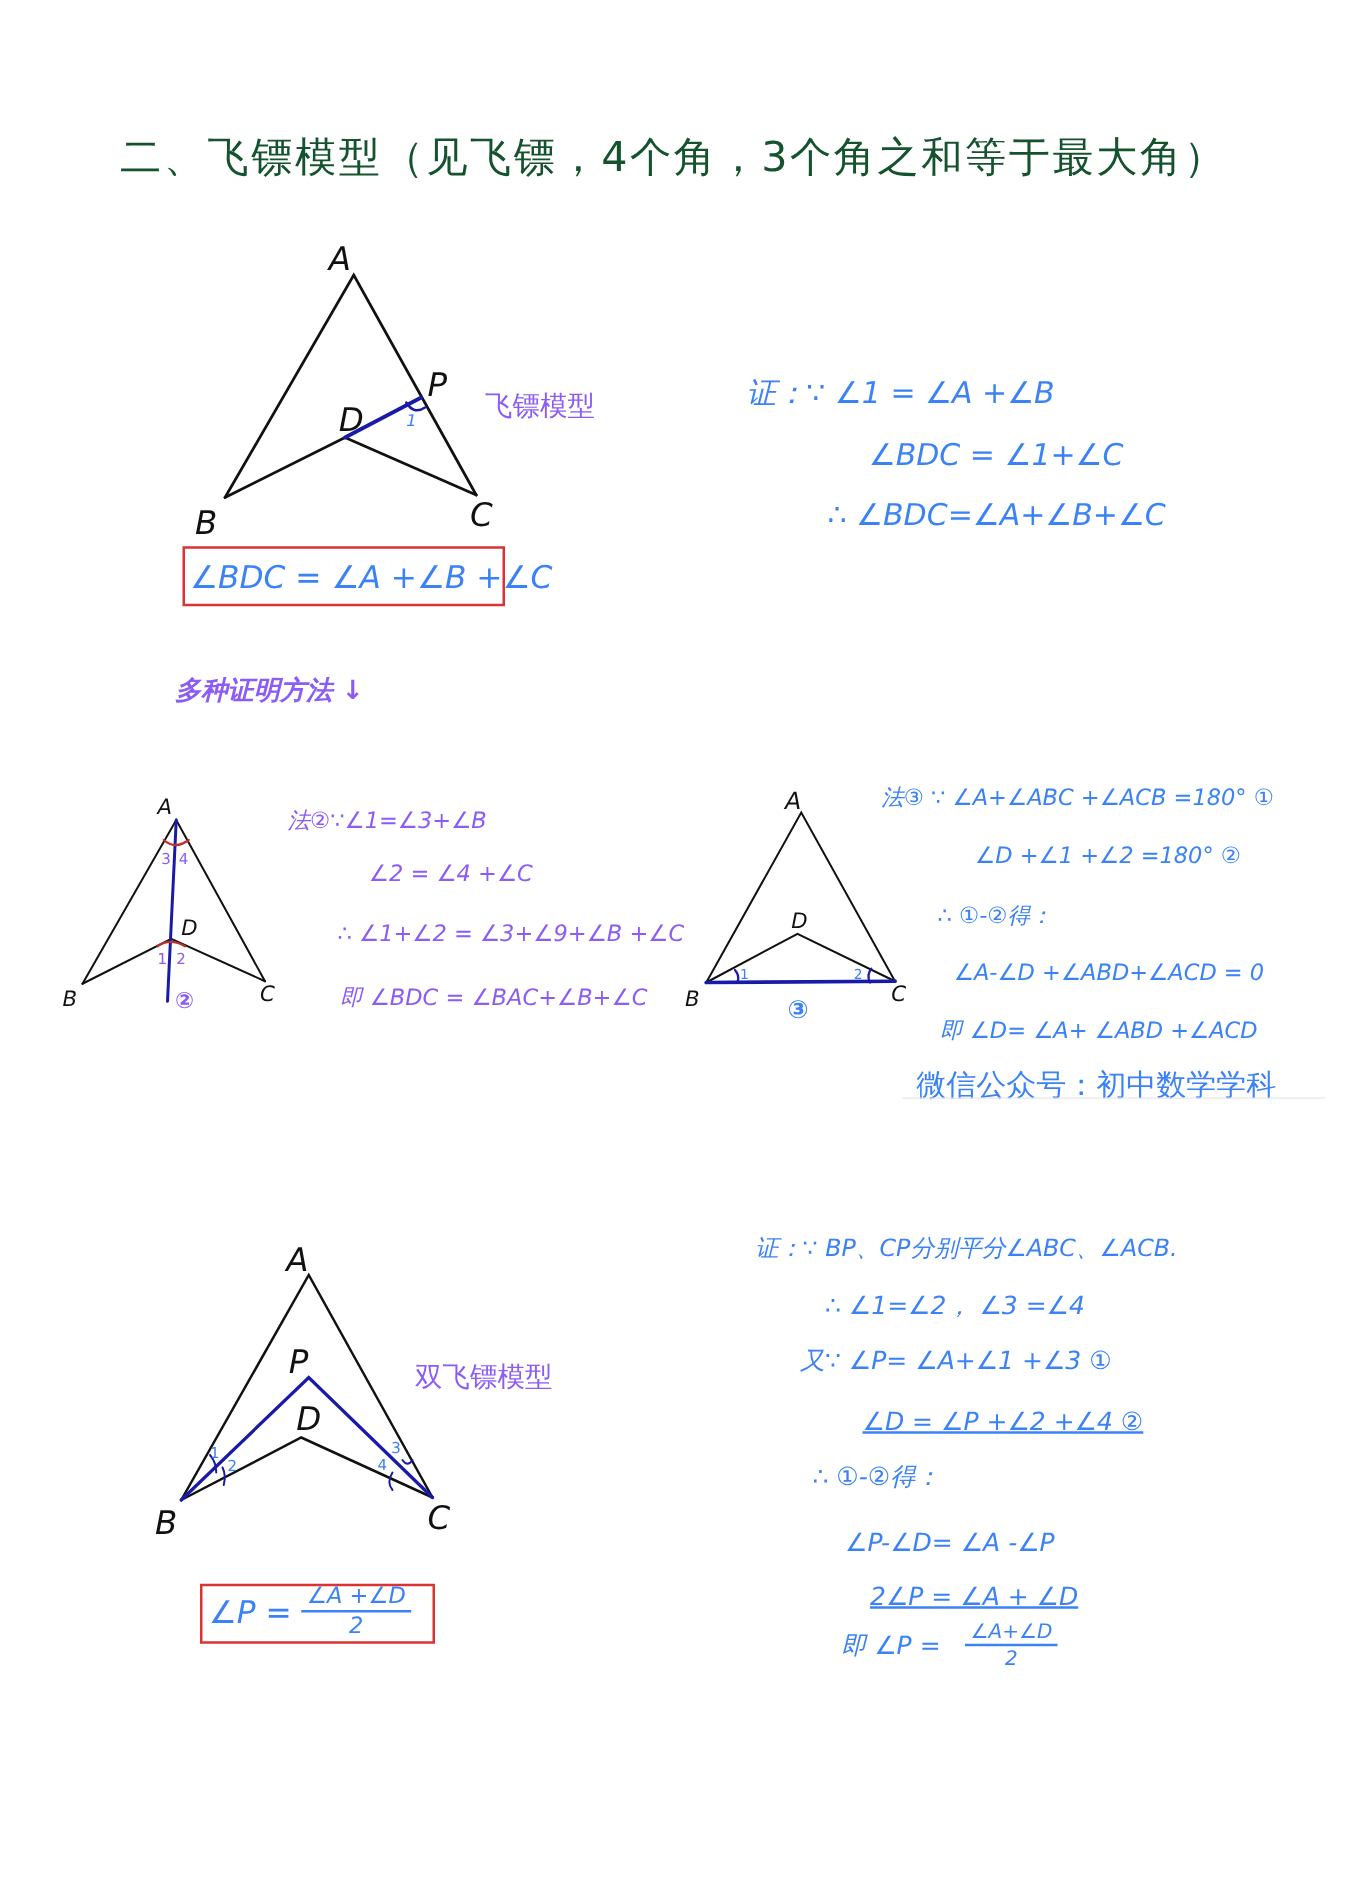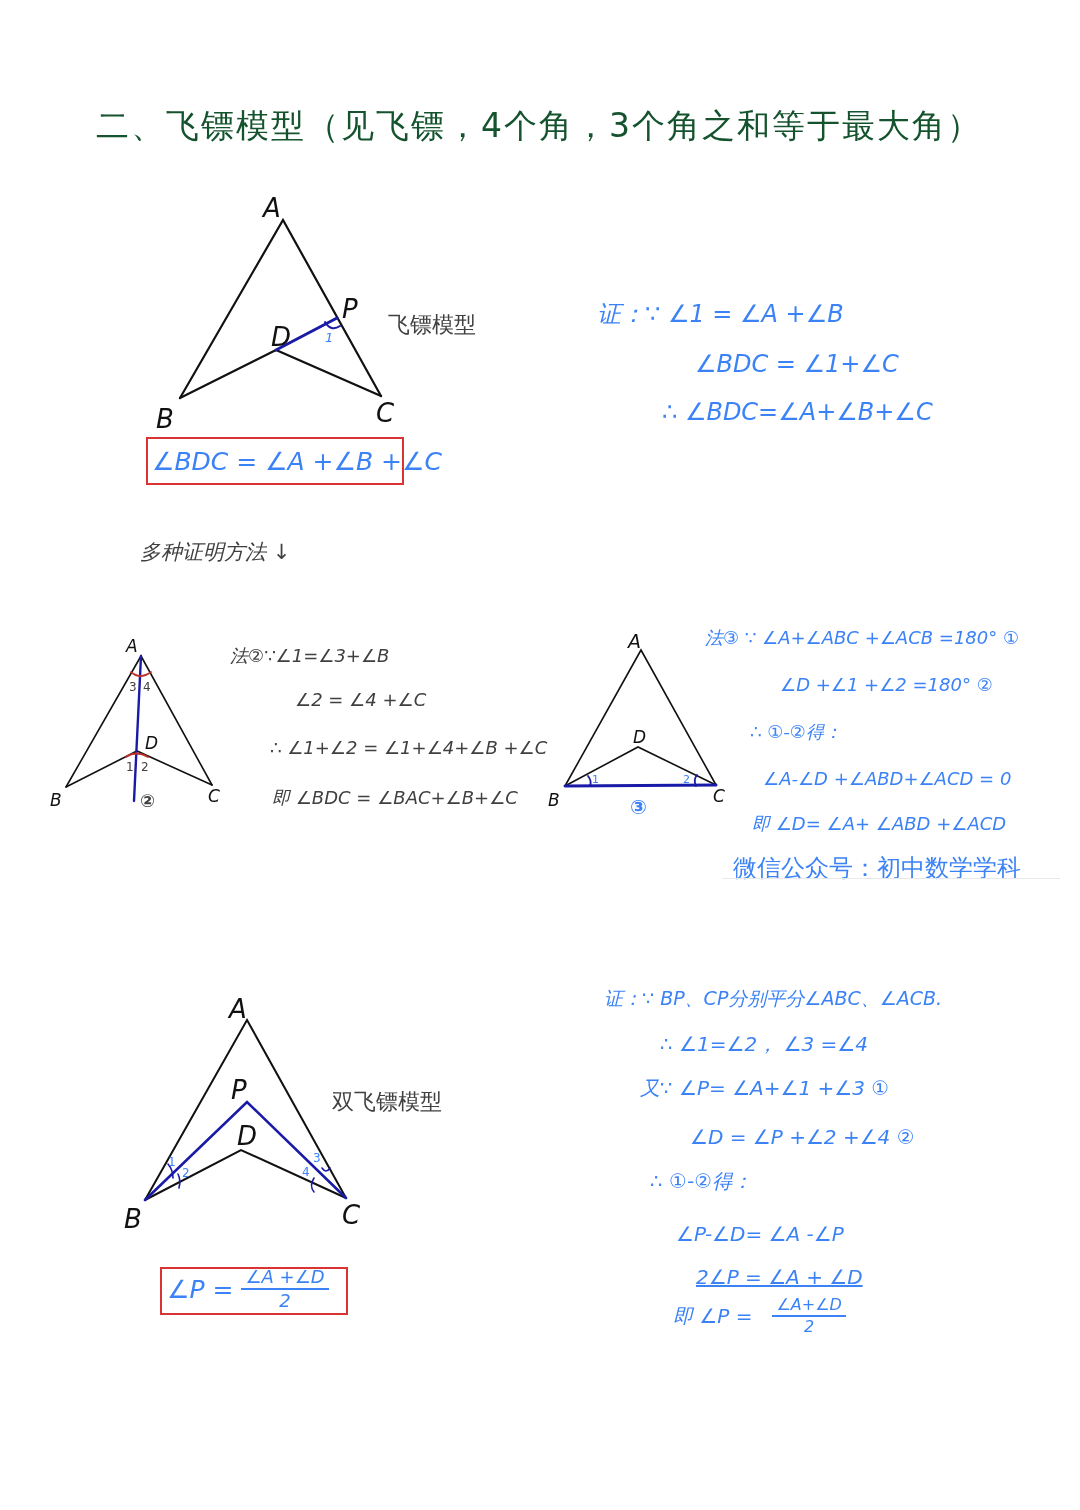--- a/index.html
+++ b/index.html
@@ -1,21 +1,21 @@
 <!DOCTYPE html>
 <html><head>
   <meta charset="utf-8">
   <style>
     html, body { margin: 0; padding: 0; background: #ffffff; }
     body { width: 1080px; height: 1510px; position: relative; overflow: hidden;
            font-family: "DejaVu Sans", sans-serif; }
     .abs { position: absolute; white-space: nowrap; }
     .title { left: 96px; top: 104px; font-size: 33px; color: #14532d; letter-spacing: 2px; }
     .blue { color: #3b82f6; }
-    .red { color: #404040; }
+    .red { color: #8b5cf6; }
     .hand { font-family: "DejaVu Sans", sans-serif; font-style: italic; }
     .pt { font-size: 26px; color: #111; }
     .ptsm { font-size: 17px; color: #111; }
     .eq { font-size: 24px; }
     .eqsm { font-size: 18px; }
     .box { position: absolute; border: 2px solid #d93333; box-sizing: border-box; }
     svg.geo { position: absolute; left: 0; top: 0; }
     .frac { display: inline-flex; flex-direction: column; align-items: center; vertical-align: middle; line-height: 1; }
     .frac .num { border-bottom: 2.5px solid currentColor; padding: 0 4px 2px; }
     .frac .den { padding-top: 2px; }
@@ -70,35 +70,35 @@
 <div class="abs hand blue" style="left:325px;top:330px;font-size:13px;">1</div>
 <div class="abs red" style="left:388px;top:310px;font-size:22px;">飞镖模型</div>
 
 <div class="box" style="left:146px;top:437px;width:258px;height:48px;"></div>
 <div class="abs hand blue eq" style="left:152px;top:447px;font-size:25px;">∠BDC = ∠A +∠B +∠C</div>
 
 <div class="abs hand blue eq" style="left:597px;top:298px;">证：∵ ∠1 = ∠A +∠B</div>
 <div class="abs hand blue eq" style="left:695px;top:350px;">∠BDC = ∠1+∠C</div>
 <div class="abs hand blue eq" style="left:662px;top:398px;">∴ ∠BDC=∠A+∠B+∠C</div>
 
-<div class="abs red hand" style="left:140px;top:538px;font-size:21px;font-weight:normal;">多种证明方法 ↓</div>
+<div class="abs red hand" style="left:140px;top:538px;font-size:21px;font-weight:bold;">多种证明方法 ↓</div>
 
 <div class="abs ptsm hand" style="left:126px;top:636px;">A</div>
 <div class="abs ptsm hand" style="left:50px;top:790px;">B</div>
 <div class="abs ptsm hand" style="left:208px;top:786px;">C</div>
 <div class="abs ptsm hand" style="left:145px;top:733px;">D</div>
 <div class="abs red" style="left:129px;top:680px;font-size:12px;">3</div>
 <div class="abs red" style="left:143px;top:680px;font-size:12px;">4</div>
 <div class="abs red" style="left:126px;top:760px;font-size:12px;">1</div>
 <div class="abs red" style="left:141px;top:760px;font-size:12px;">2</div>
 <div class="abs red" style="left:140px;top:790px;font-size:18px;font-weight:bold;">②</div>
 
 <div class="abs hand red eqsm" style="left:230px;top:644px;">法②∵∠1=∠3+∠B</div>
 <div class="abs hand red eqsm" style="left:295px;top:689px;">∠2 = ∠4 +∠C</div>
-<div class="abs hand red eqsm" style="left:270px;top:737px;">∴ ∠1+∠2 = ∠1+∠4+∠B +∠C</div>
+<div class="abs hand red eqsm" style="left:270px;top:737px;">∴ ∠1+∠2 = ∠3+∠9+∠B +∠C</div>
 <div class="abs hand red eqsm" style="left:272px;top:786px;text-align:right;">即 ∠BDC = ∠BAC+∠B+∠C</div>
 
 <div class="abs ptsm hand" style="left:628px;top:630px;font-size:19px;">A</div>
 <div class="abs ptsm hand" style="left:548px;top:790px;">B</div>
 <div class="abs ptsm hand" style="left:713px;top:786px;">C</div>
 <div class="abs ptsm hand" style="left:633px;top:727px;">D</div>
 <div class="abs blue" style="left:592px;top:773px;font-size:11px;">1</div>
 <div class="abs blue" style="left:683px;top:773px;font-size:11px;">2</div>
 <div class="abs blue" style="left:630px;top:795px;font-size:20px;font-weight:bold;">③</div>
 
@@ -126,21 +126,21 @@
   <span>∠P =</span>
   <span class="frac" style="font-size:18px;text-align:center;">
     <span class="num">∠A +∠D</span>
     <span class="den">2</span>
   </span>
 </div>
 
 <div class="abs hand blue eqsm" style="left:604px;top:986px;font-size:19px;">证：∵ BP、CP分别平分∠ABC、∠ACB.</div>
 <div class="abs hand blue eqsm" style="left:660px;top:1031px;font-size:20px;">∴ ∠1=∠2， ∠3 =∠4</div>
 <div class="abs hand blue eqsm" style="left:640px;top:1075px;font-size:20px;">又∵ ∠P= ∠A+∠1 +∠3 ①</div>
-<div class="abs hand blue eqsm" style="left:690px;top:1125px;font-size:20px;">∠D = ∠P +∠2 +∠4 ②</div>
+<div class="abs hand blue eqsm" style="left:690px;top:1125px;font-size:20px;text-decoration:underline;">∠D = ∠P +∠2 +∠4 ②</div>
 <div class="abs hand blue eqsm" style="left:650px;top:1168px;font-size:20px;">∴ ①-②得：</div>
 <div class="abs hand blue eqsm" style="left:676px;top:1222px;font-size:20px;">∠P-∠D= ∠A -∠P</div>
 <div class="abs hand blue eqsm" style="left:696px;top:1265px;font-size:20px;text-decoration:underline;">2∠P = ∠A + ∠D</div>
 <div class="abs hand blue" style="left:673px;top:1297px;font-size:20px;display:flex;align-items:center;gap:20px;">
   <span>即 ∠P =</span>
   <span class="frac" style="font-size:16px;">
     <span class="num">∠A+∠D</span>
     <span class="den">2</span>
   </span>
 </div>

